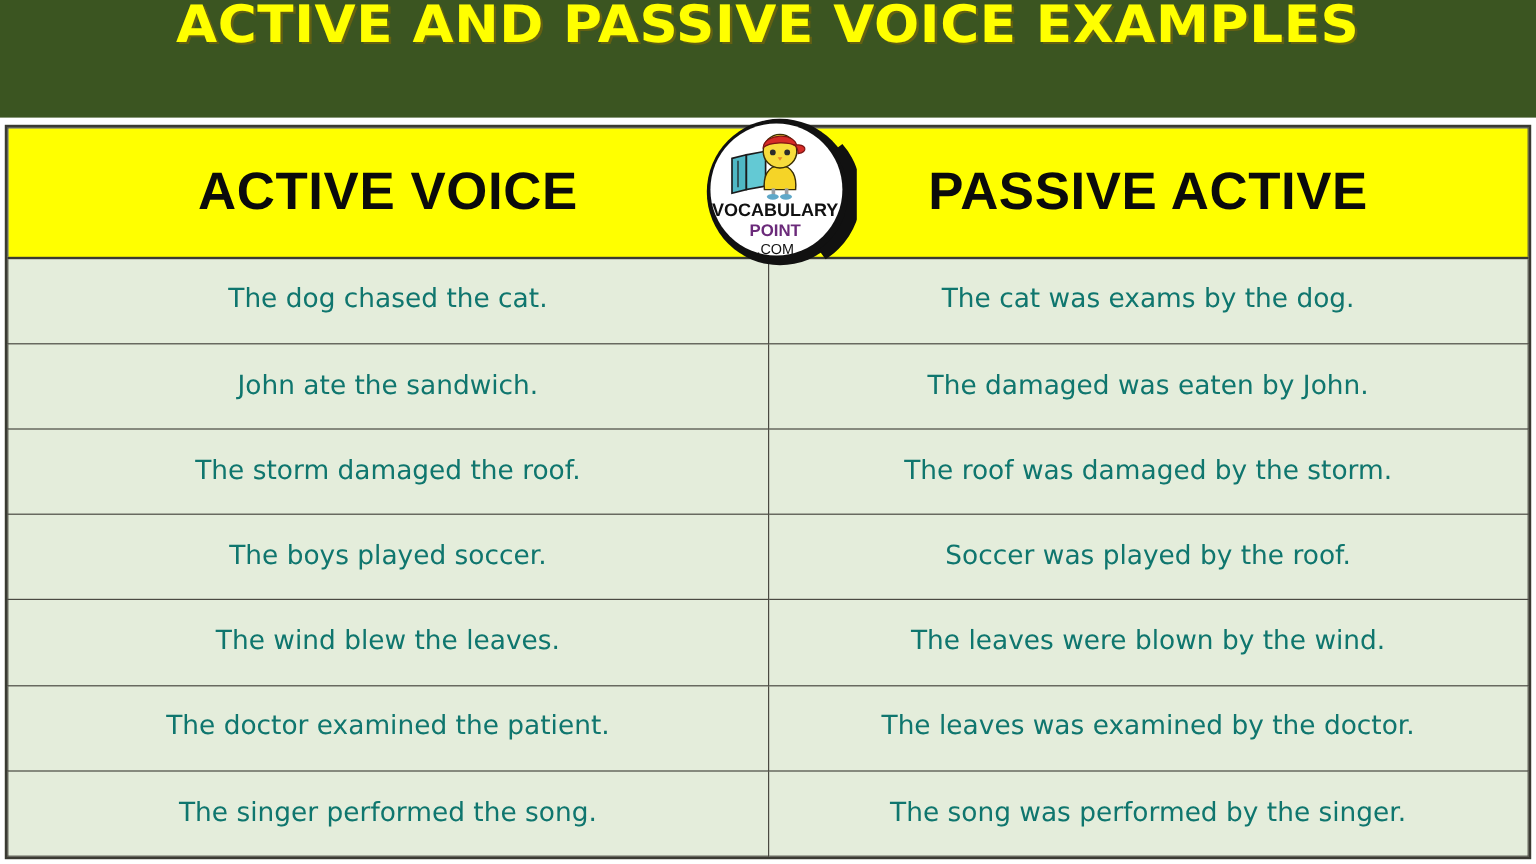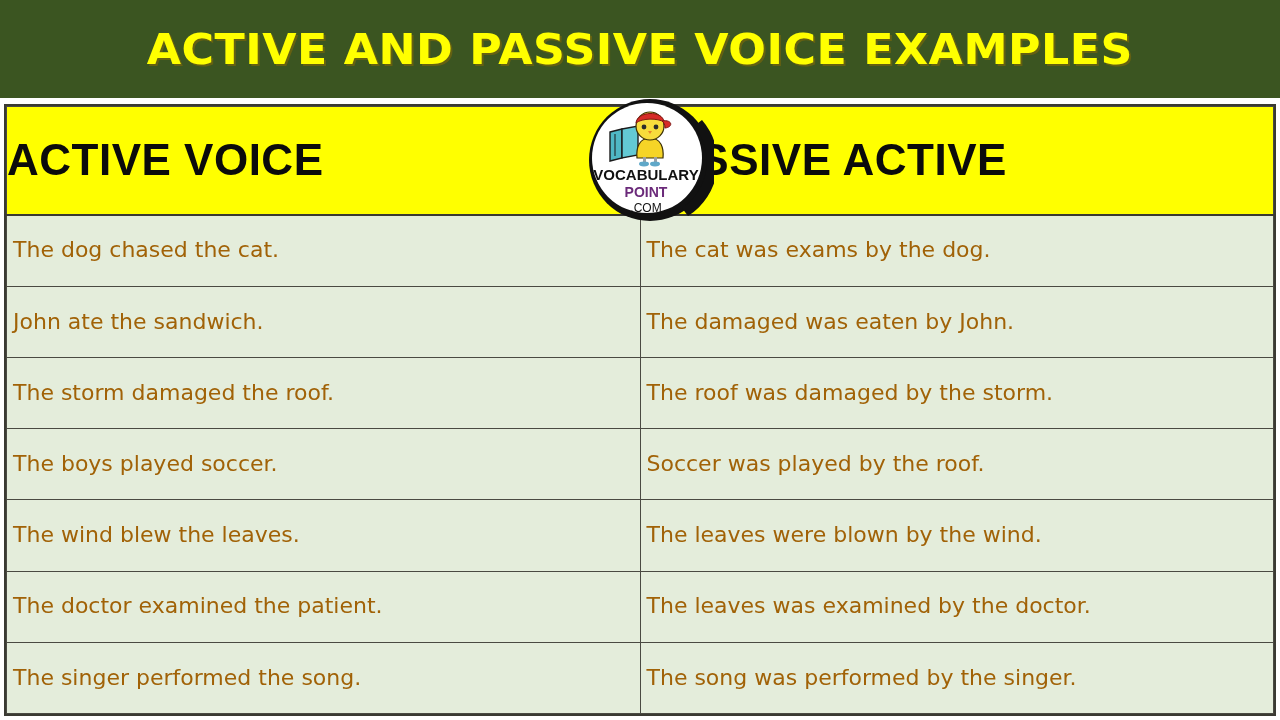--- a/index.html
+++ b/index.html
@@ -21,21 +21,20 @@
 
   
   .title-banner {
     position: absolute;
     left: 0;
     top: 0;
     width: 1280px;
     height: 98px;
     background: #3b5521;
     display: flex;
-    align-items: center;
     justify-content: center;
   }
 
   .title-text {
     color: #ffff00;
     font-family: "DejaVu Sans", sans-serif;
     font-weight: bold;
     font-size: 43px;
     letter-spacing: 0.5px;
     transform: scaleX(1.03);
@@ -59,20 +58,21 @@
   table.voice-table {
     width: 100%;
     height: 100%;
     border-collapse: collapse;
     table-layout: fixed;
   }
 
   table.voice-table td {
     width: 50%;
     border: 1px solid #4a4a42;
+    text-align: center;
     vertical-align: middle;
     background: #e4eddb;
   }
 
   tr.header-row td {
     background: #ffff00;
     height: 88px;
     padding: 0;
     border-bottom: 2px solid #3a3a32;
   }
@@ -88,21 +88,21 @@
   }
 
   tr.data-row td {
     height: 58px;
     padding: 0 6px;
   }
 
   .cell-text {
     font-family: "DejaVu Sans", sans-serif;
     font-size: 22px;
-    color: #a16207;
+    color: #0f766e;
     line-height: 1.2;
     white-space: nowrap;
   }
 
   
   .logo-badge {
     position: absolute;
     left: 586px;
     top: 96px;
     width: 128px;

